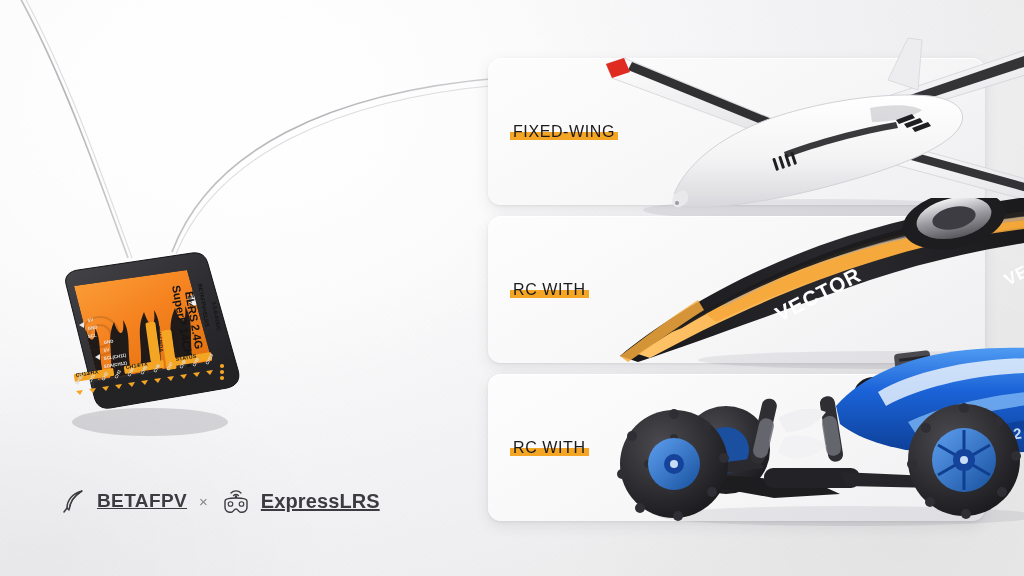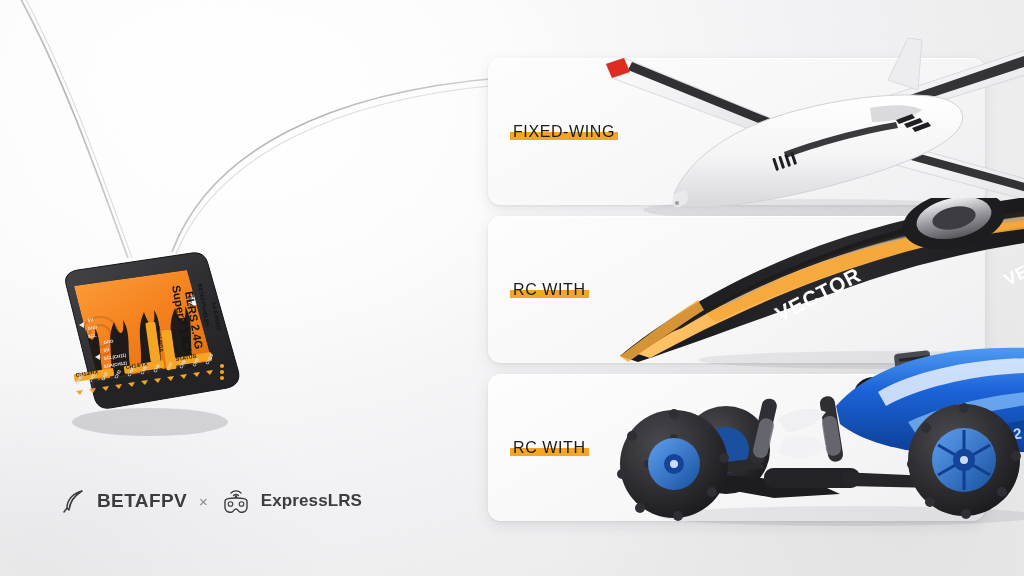--- a/index.html
+++ b/index.html
@@ -70,22 +70,23 @@
     align-items: center;
     gap: 9px;
     z-index: 6;
   }
   .brand-word {
     font-family: "Liberation Sans", sans-serif;
     font-weight: 700;
     font-size: 19px;
     letter-spacing: .4px;
     color: #3c3c40;
-  }
-  .brand-word.els { font-size: 17px; letter-spacing: .1px; }
+    text-decoration: underline;
+  }
+  .brand-word.els { font-size: 20px; letter-spacing: .1px; }
   .brand-x {
     font-size: 15px;
     color: #86868c;
     margin: 0 3px;
     font-weight: 400;
   }
 
   
   .card {
     position: absolute;

